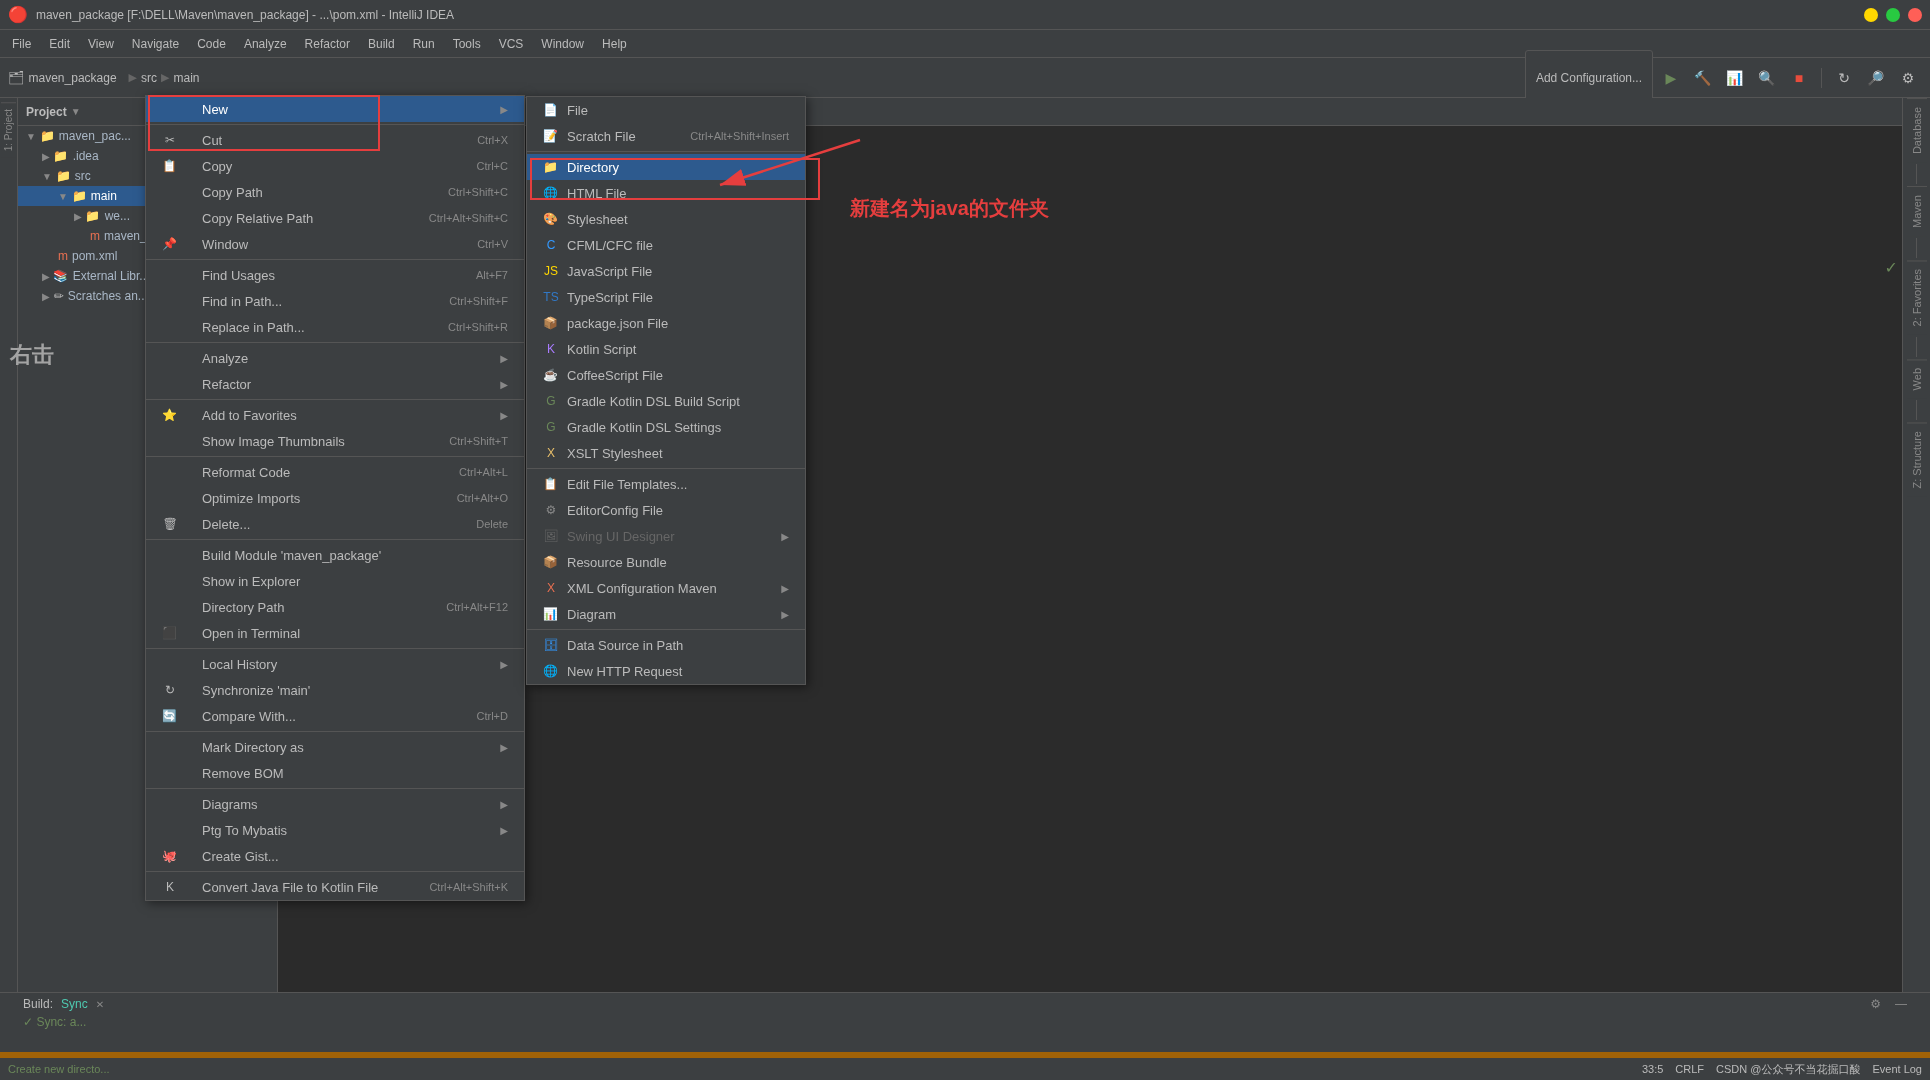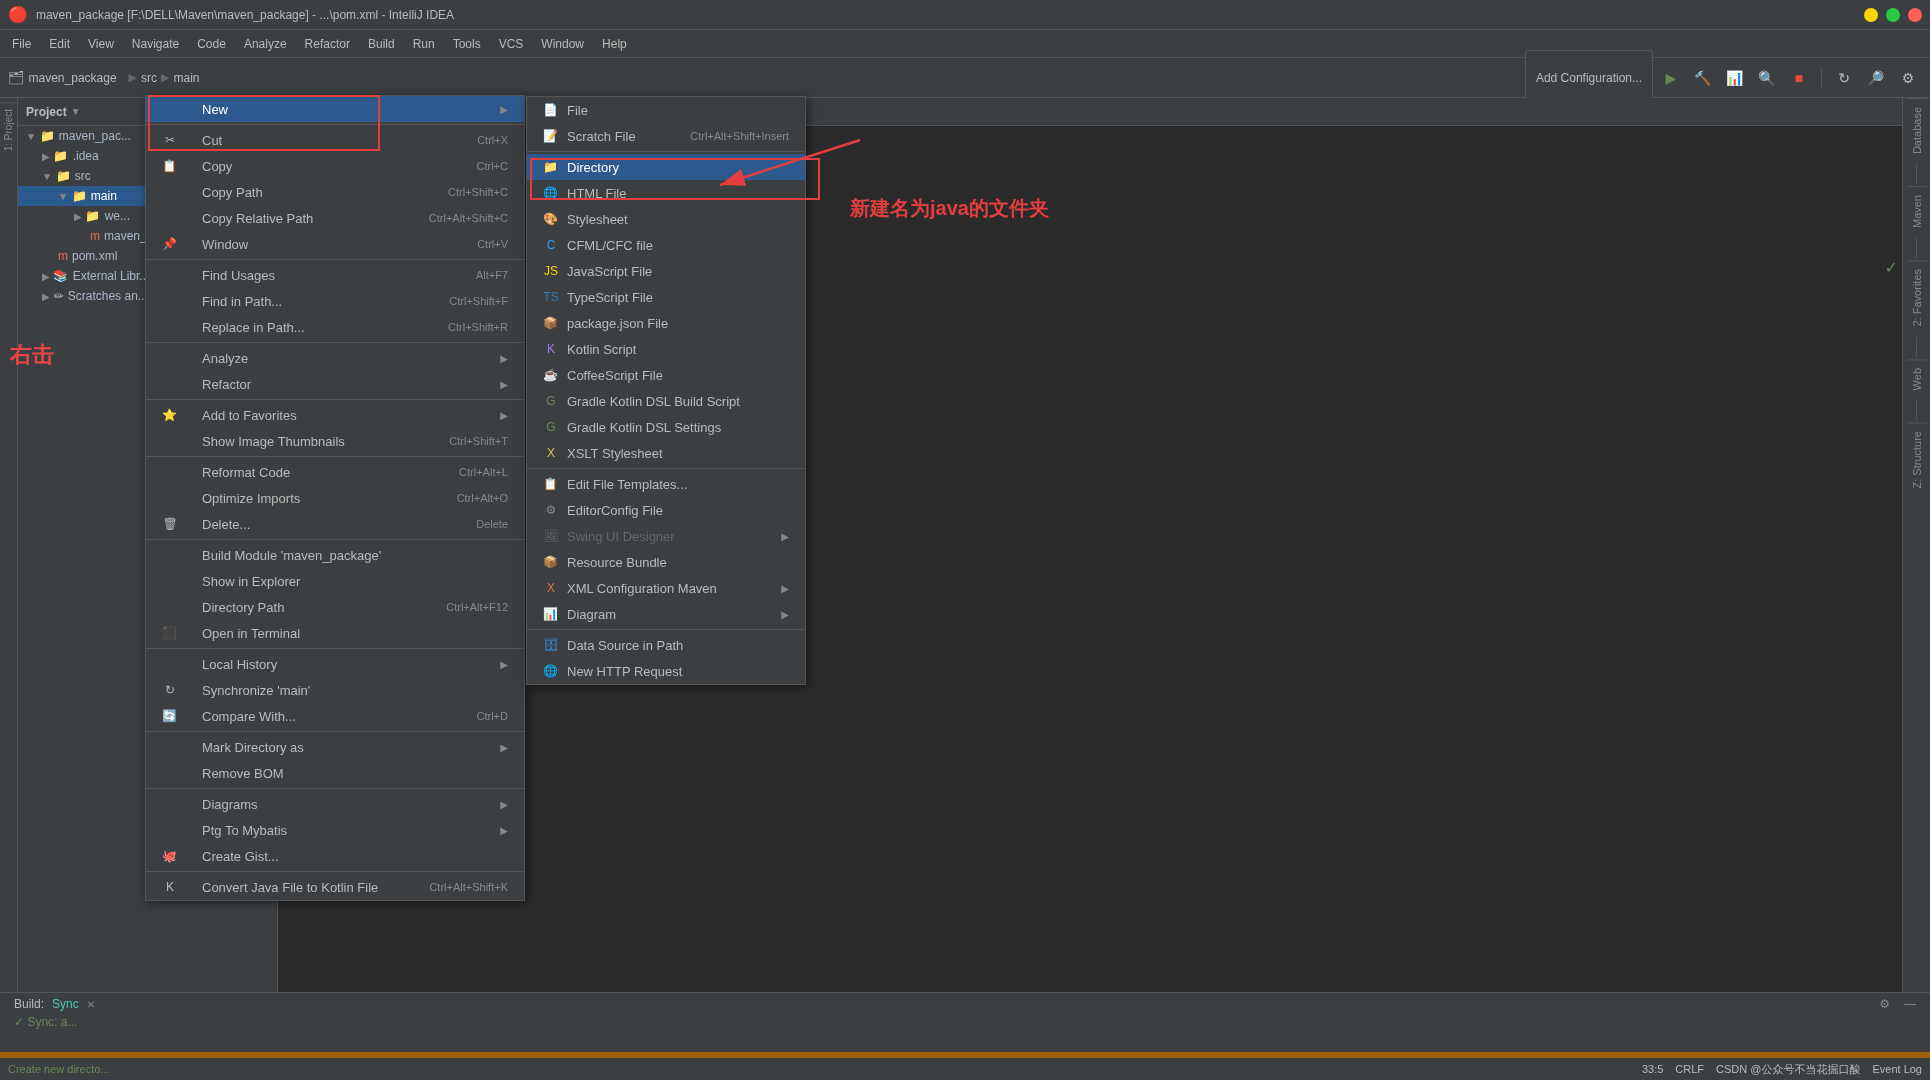--- a/index.html
+++ b/index.html
@@ -252,21 +252,21 @@
       font-weight: bold;
       z-index: 300;
       pointer-events: none;
     }
 
     
     .annotation-left {
       position: absolute;
       top: 340px;
       left: 10px;
-      color: #ef4444;
+      color: #a3a3a3;
       font-size: 22px;
       font-weight: bold;
       z-index: 300;
       pointer-events: none;
     }
 
     
     .status-bar {
       position: absolute;
       bottom: 0;
@@ -312,21 +312,21 @@
 
     
     .build-panel {
       position: absolute;
       bottom: 28px;
       left: 0;
       right: 0;
       height: 60px;
       background: #3c3f41;
       border-top: 1px solid #555;
-      padding: 4px 14px;
+      padding: 4px 23px;
       font-size: 12px;
     }
     .build-header {
       display: flex;
       align-items: center;
       gap: 8px;
       margin-bottom: 4px;
       color: #bbb;
     }
   </style>

